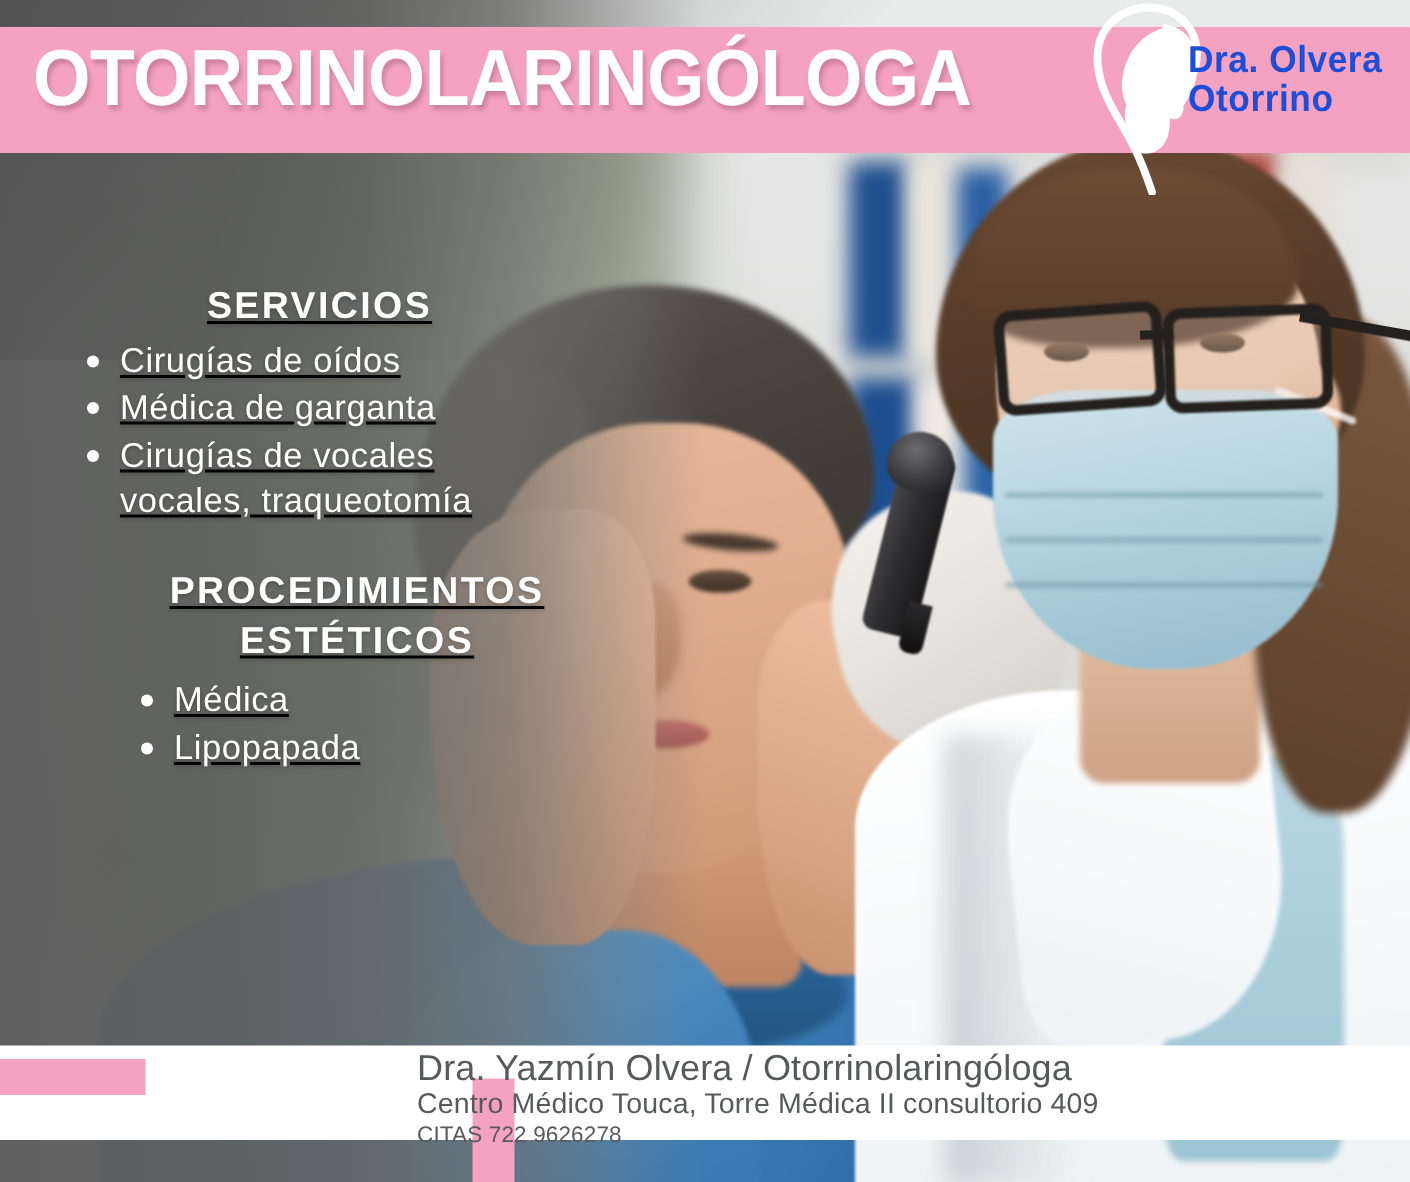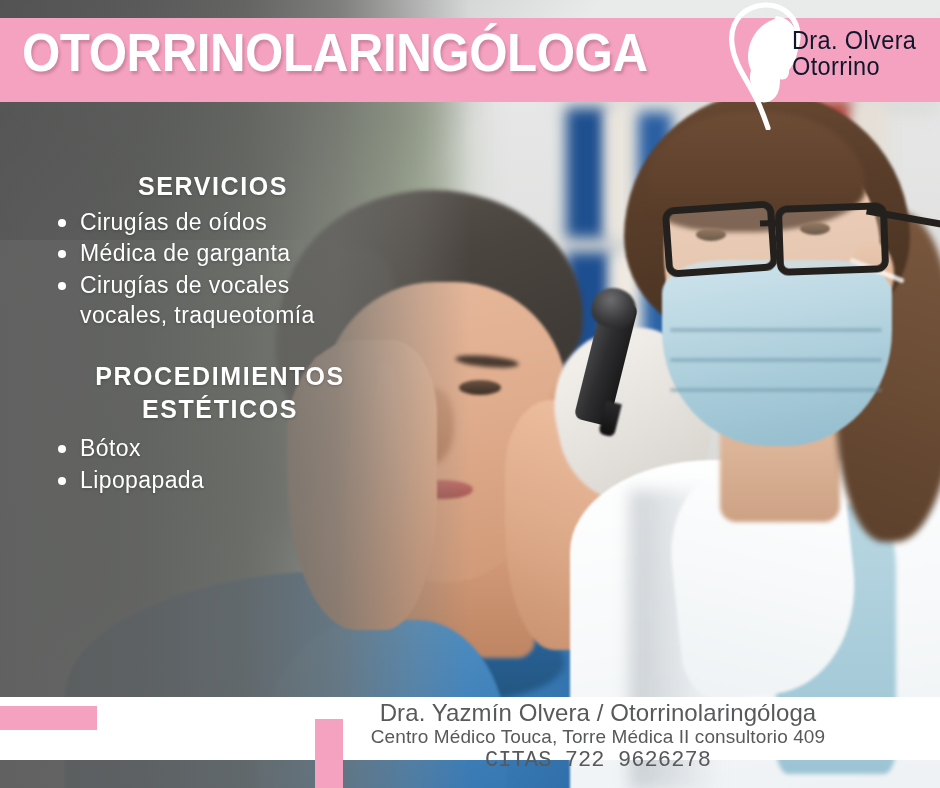--- a/index.html
+++ b/index.html
@@ -315,29 +315,30 @@
     transform-origin:left center;
     text-shadow:2px 3px 3px rgba(120,60,85,.30);
     white-space:nowrap;
   }
 
   
   .logo{position:absolute;left:706px;top:2px;width:236px;height:128px;}
   .logo svg{position:absolute;left:0;top:0;}
   .logo-text{
     position:absolute;left:86px;top:26px;
-    color:#0f172a;
+    color:#1d4ed8;
     font-family:"Liberation Sans", sans-serif;
     line-height:1.03;
+    font-weight:bold;
   }
   .logo-l1{font-size:25px;letter-spacing:.4px;transform:scaleX(.94);transform-origin:left;}
   .logo-l2{font-size:25px;letter-spacing:.4px;transform:scaleX(.94);transform-origin:left;}
 
   
-  .copy{position:absolute;left:0;top:172px;width:470px;}
+  .copy{position:absolute;left:0;top:190px;width:470px;text-decoration:underline;}
   .sec-head{
     color:#ffffff;
     font-weight:700;
     font-size:25px;
     letter-spacing:1.6px;
     text-align:center;
     text-shadow:0 1px 3px rgba(0,0,0,.22);
   }
   .sec-head.s1{margin:0 0 6px 0;padding-right:44px;}
   .sec-head.s2{margin:0 0 8px 0;padding-right:30px;line-height:1.30;}
@@ -353,43 +354,43 @@
     text-shadow:0 1px 3px rgba(0,0,0,.25);
     padding-left:22px;
     margin-bottom:1px;
   }
   ul.svc li::before{
     content:"";
     position:absolute;left:0;top:12px;
     width:8px;height:8px;border-radius:50%;background:#ffffff;
   }
   ul.svc li .cont{display:block;padding-left:0;}
-  .block2{margin-top:30px;}
+  .block2{margin-top:30px;padding-left:36px;}
   .block2 ul.svc{padding-left:58px;}
 
   
   .footer-white{
     position:absolute;left:0;top:697px;width:940px;height:63px;
     background:#ffffff;
   }
   .footer-bar-h{
     position:absolute;left:0;top:706px;width:97px;height:24px;
     background:#f4a2c0;
   }
   .footer-bar-v{
     position:absolute;left:315px;top:719px;width:28px;height:69px;
     background:#f4a2c0;
   }
   .footer-text{
     position:absolute;right:22px;top:700px;width:640px;
-    text-align:center;color:#58595b;
+    text-align:left;color:#58595b;
   }
   .ft-1{font-size:24px;line-height:1.08;letter-spacing:.1px;color:#58595b;}
   .ft-2{font-size:19px;line-height:1.18;letter-spacing:.1px;color:#58595b;}
-  .ft-3{font-size:22px;line-height:1.18;letter-spacing:.1px;color:#58595b;font-family:Liberation Mono, monospace;}
+  .ft-3{font-size:15px;line-height:1.18;letter-spacing:.1px;color:#58595b;}
 </style>
 </head>
 <body>
 
 <div id="poster">
 
   <div class="photo">
     <div class="bg-room"></div>
     <div class="win"></div>
     <div class="win2"></div>
@@ -503,21 +504,21 @@
       </li>
     </ul>
 
     <div class="block2">
       <div class="sec-head s2">
         <div>PROCEDIMIENTOS</div>
         <div>ESTÉTICOS</div>
       </div>
       <ul class="svc">
         <li>
-          <span>Bótox</span>
+          <span>Médica</span>
         </li>
         <li>
           <span>Lipopapada</span>
         </li>
       </ul>
     </div>
   </div>
 
   <div class="footer-white"></div>
   <div class="footer-bar-h"></div>

